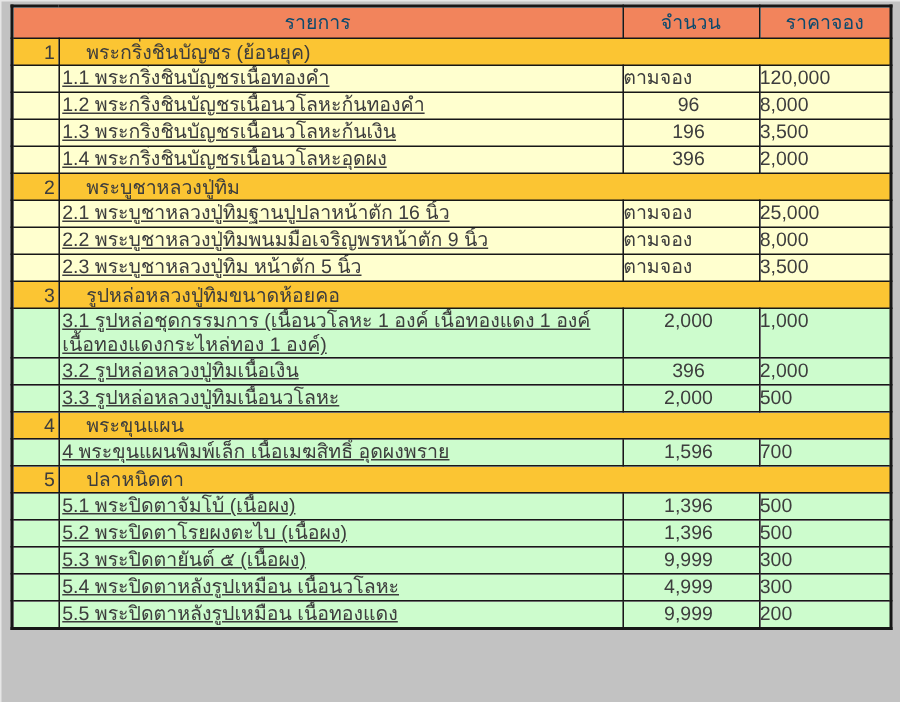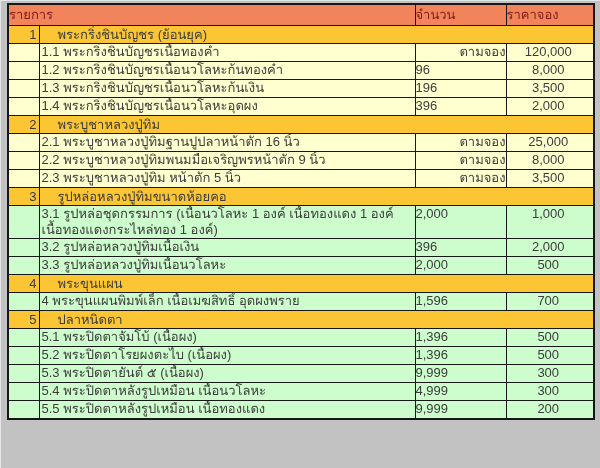--- a/index.html
+++ b/index.html
@@ -27,22 +27,22 @@
     font-size: 13px;
     line-height: 16px;
     color: var(--text, #3d3d3d);
     padding: 0;
   }
   
   .price-table thead th {
     background: var(--header-bg, #f2845c);
     height: 20px;
     font-weight: normal;
-    text-align: left;
-    color: #7f1d1d;
+    text-align: center;
+    color: #0c4a6e;
   }
   
   tr.section-row td {
     background: var(--section-bg, #fbc533);
     height: 17px;
   }
   tr.section-row td.section-title-cell {
     padding-left: 18px;
   }
   
@@ -50,30 +50,31 @@
     background: var(--row-bg, #ffffcf);
     height: 17px;
     vertical-align: top;
   }
   td.num-cell {
     text-align: right;
     padding-right: 2px;
   }
   td.item-cell {
     padding: 0 2px;
+    text-decoration: underline;
   }
   td.qty-cell.num {
+    text-align: center;
+    padding-right: 3px;
+  }
+  td.qty-cell.center {
     text-align: left;
-    padding-right: 3px;
-  }
-  td.qty-cell.center {
-    text-align: right;
   }
   td.price-cell {
-    text-align: center;
+    text-align: left;
     padding-right: 3px;
   }
 </style>
 </head>
 <body>
 
 <div class="screen">
   <table class="price-table">
     <colgroup>
       <col style="width:31px">

